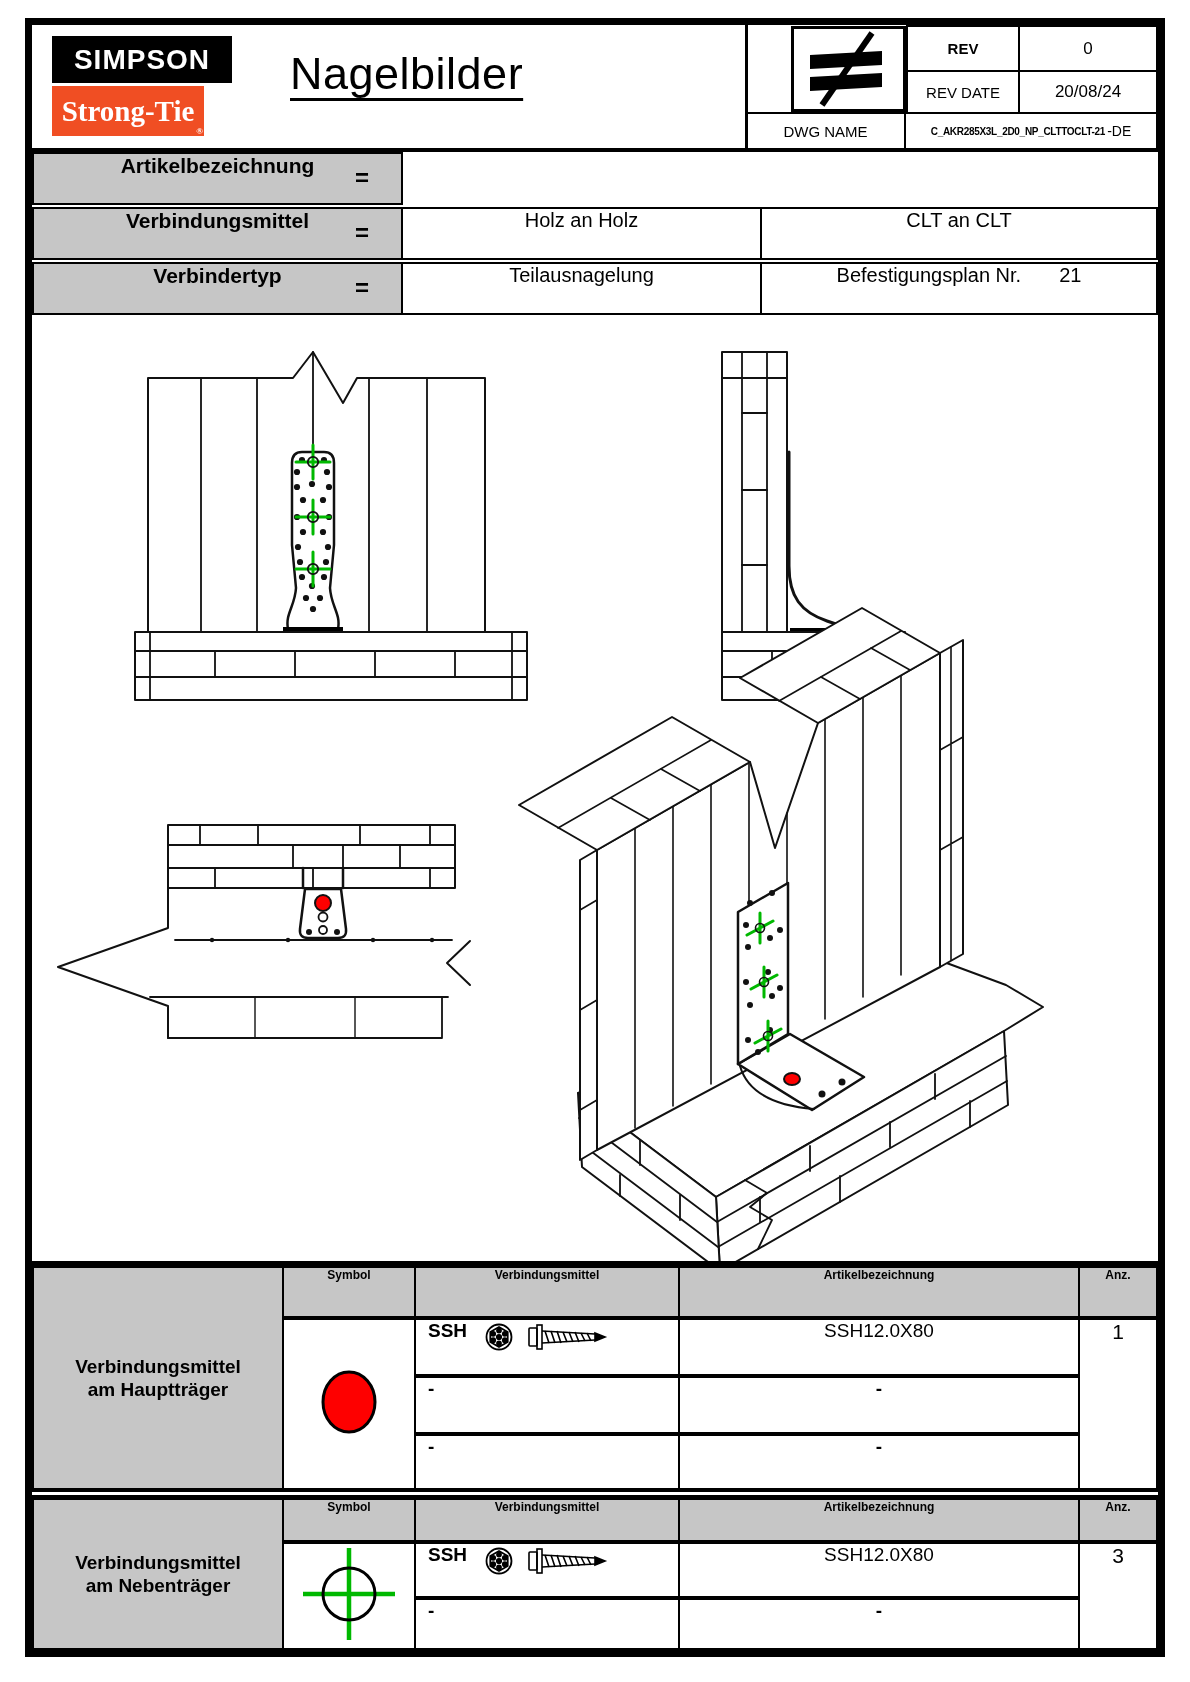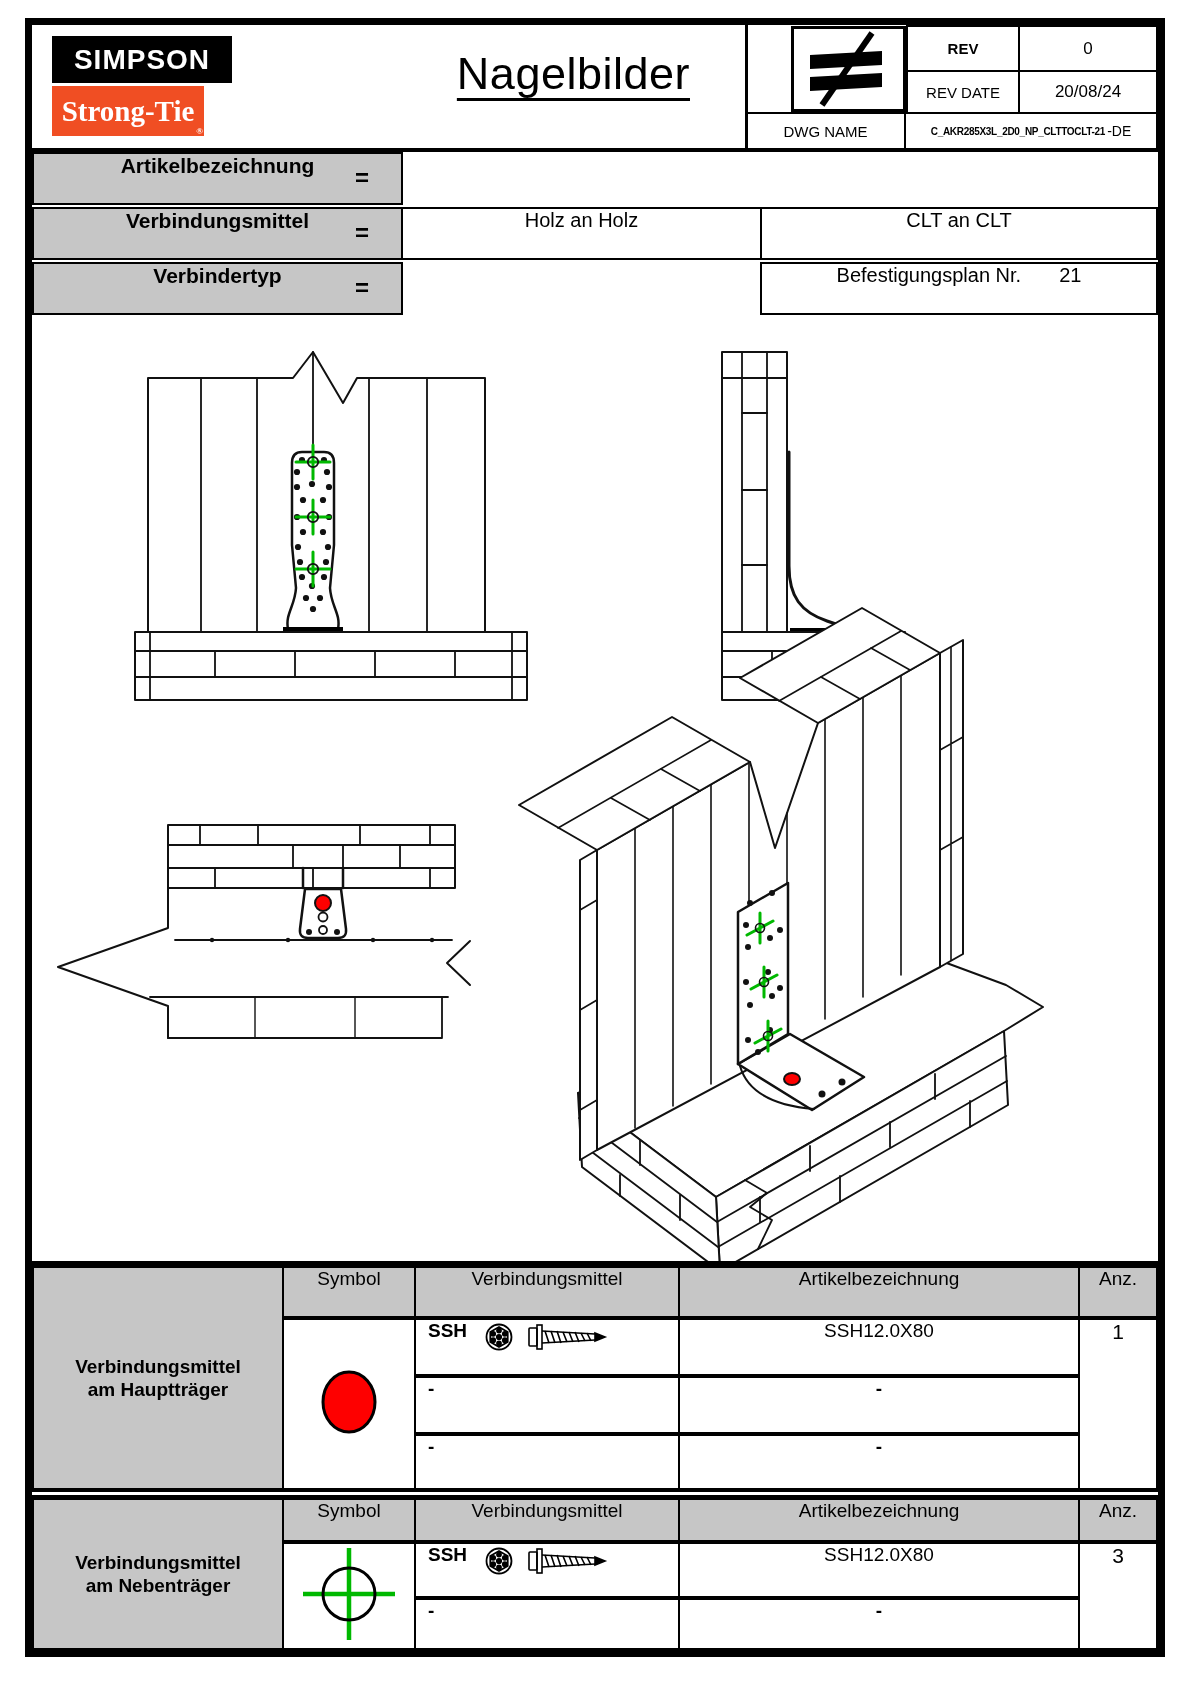--- a/index.html
+++ b/index.html
@@ -11,31 +11,31 @@
   .tc{position:absolute;box-sizing:border-box;border:2.5px solid #000;
       display:flex;justify-content:center;text-align:center;}
   .tc2{position:absolute;box-sizing:border-box;border:2px solid #000;
       display:flex;align-items:center;justify-content:center;text-align:center;}
   .gray{background:#c6c6c6;}
   .b{font-weight:bold;}
   .logo-top{background:#000;color:#fff;font-weight:bold;font-size:28px;
             letter-spacing:1px;display:flex;align-items:center;justify-content:center;}
   .logo-bot{background:#f04e23;color:#fff;font-weight:bold;font-size:29px;
             font-family:"Liberation Serif",serif;display:flex;align-items:center;justify-content:center;}
-  .title{font-size:45px;letter-spacing:0.5px;text-align:right;
+  .title{font-size:45px;letter-spacing:0.5px;text-align:left;
          text-decoration:underline;text-decoration-thickness:3px;text-underline-offset:9px;}
   .revlabel{font-size:15px;}
   .revval{font-size:17px;}
   .dwgval{font-size:10px;font-weight:bold;letter-spacing:-0.3px;white-space:nowrap;}
   .dwgsuffix{font-size:14px;font-weight:normal;margin-left:2px;}
   .speclabel{font-size:21px;font-weight:bold;}
   .specval{font-size:20px;}
   .eq{position:absolute;right:32px;top:50%;transform:translateY(-54%);
       font-size:24px;font-weight:bold;}
-  .th{font-size:19px;font-weight:normal;}
+  .th{font-size:12px;font-weight:bold;}
   .rowlabel{font-size:19px;font-weight:bold;line-height:23px;}
   .fast{justify-content:flex-start;padding-left:12px;gap:10px;}
   .fastcode{font-size:19px;font-weight:bold;}
   .article{font-size:19px;font-weight:normal;}
   .dash{font-size:19px;font-weight:bold;}
   .qty{font-size:21px;}
   svg{display:block;}
 </style>
 </head>
 <body>
@@ -84,20 +84,21 @@
     <span class="speclabel">Verbindungsmittel</span>
     <span class="eq">=</span>
   </div>
   <div class="tc specval" style="left:401px;top:207px;width:361px;height:53px;">Holz an Holz</div>
   <div class="tc specval" style="left:760px;top:207px;width:398px;height:53px;">CLT an CLT</div>
 
   <div class="tc gray" style="left:32px;top:262px;width:371px;height:53px;">
     <span class="speclabel">Verbindertyp</span>
     <span class="eq">=</span>
   </div>
+  <div class="tc specval" style="left:401px;top:262px;width:361px;height:53px;">Teilausnagelung</div>
   <div class="tc specval" style="left:760px;top:262px;width:398px;height:53px;gap:38px;">
     <span>Befestigungsplan Nr.</span>
     <span>21</span>
   </div>
 
   <svg class="abs" style="left:32px;top:315px;" width="1126" height="948" viewBox="32 315 1126 948">
     <g fill="none" stroke="#111" stroke-width="2" stroke-linejoin="round" stroke-linecap="round">
 
       <g>
         <path d="M148,632 L148,378 L293,378 L313,352 L343,403 L357,378 L485,378 L485,632"></path>

